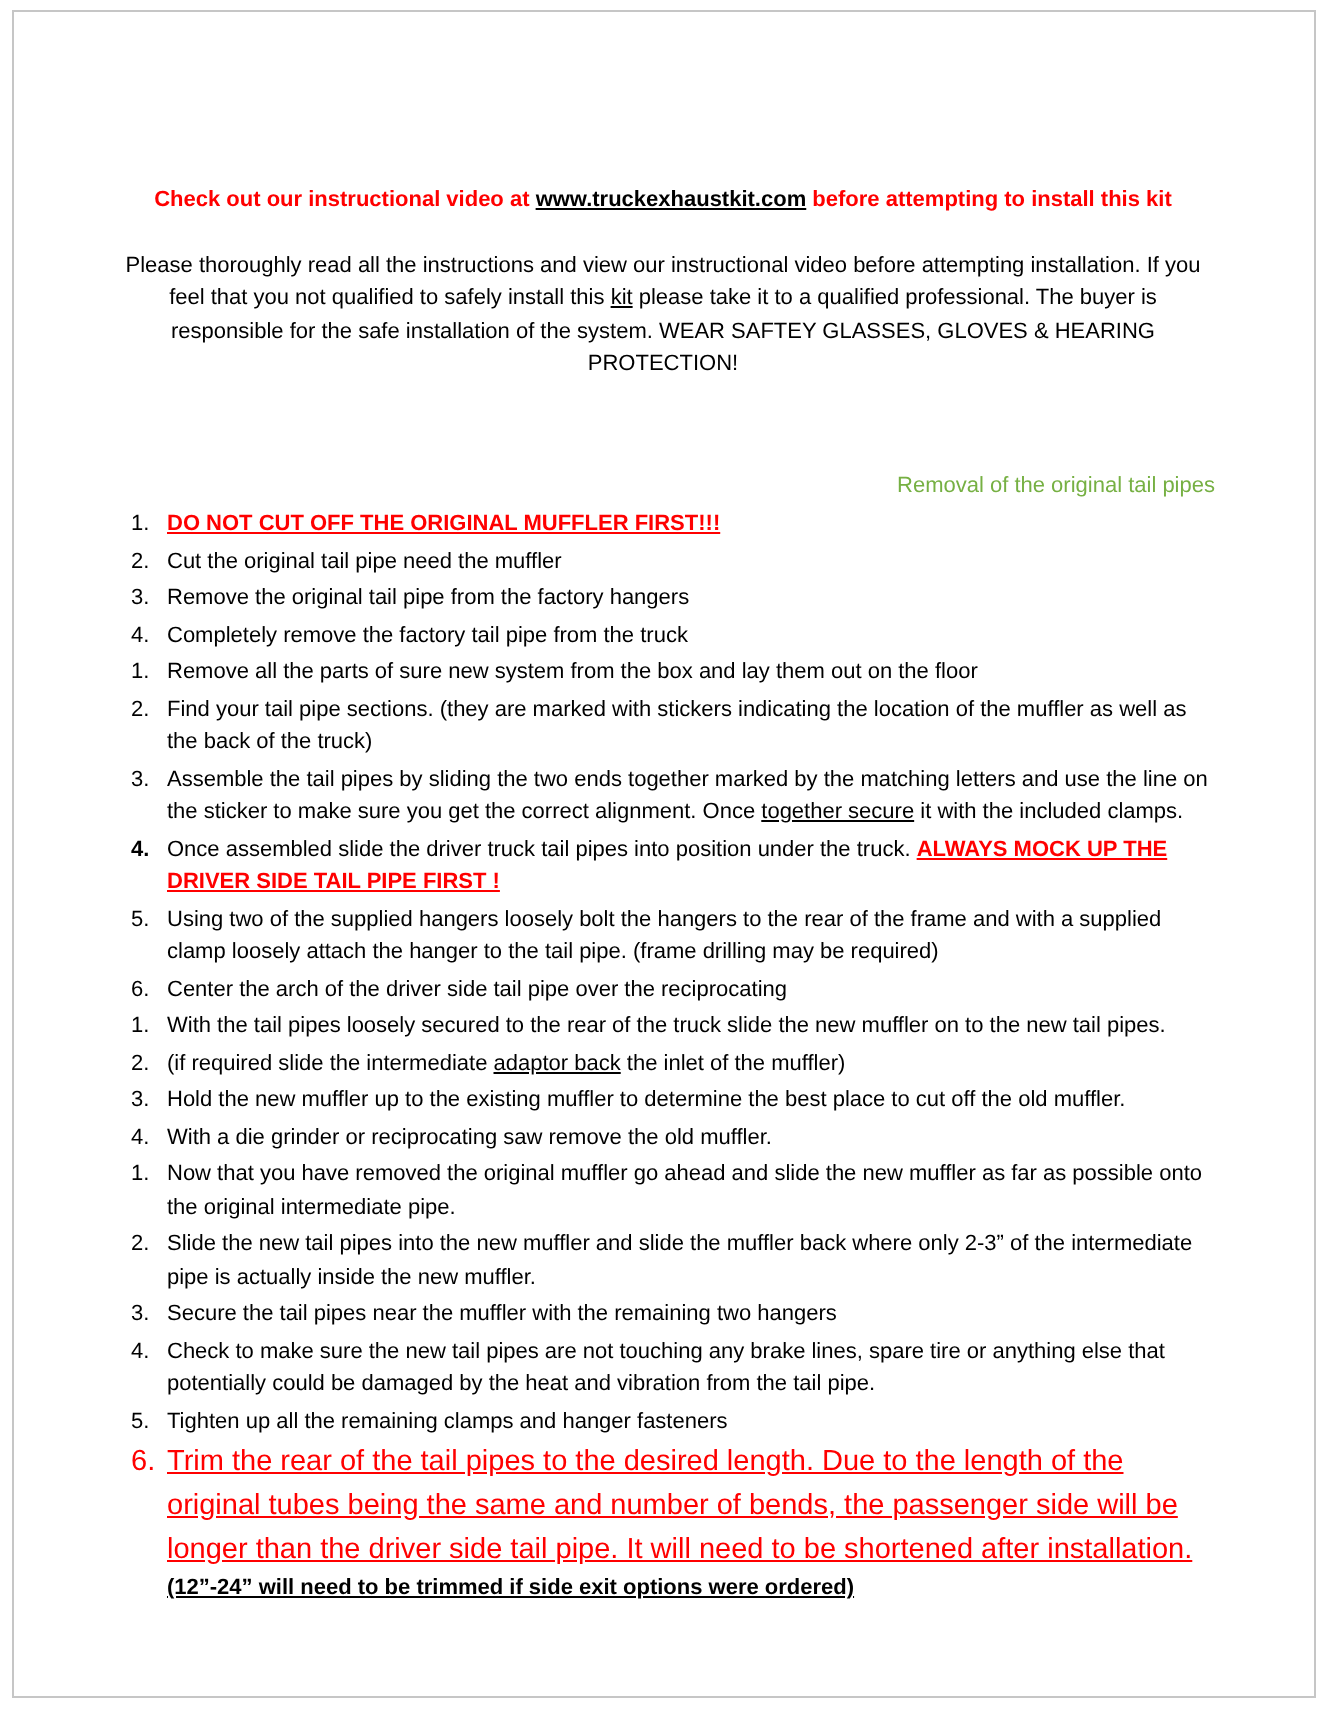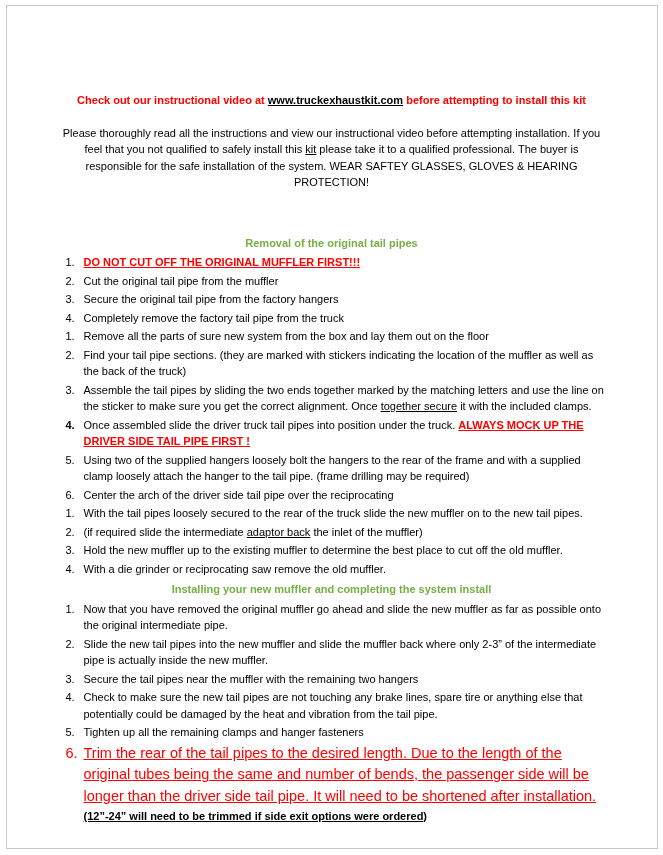--- a/index.html
+++ b/index.html
@@ -17,23 +17,23 @@
     font-size: 11px;
     line-height: 1.5;
     overflow: hidden;
   }
 
   .center { text-align: center; }
   .notice { margin: 0 0 16px 0; }
   .intro  { margin: 0 0 44px 0; }
 
   .heading {
-    text-align: center;
+    text-align: right;
     color: var(--green, #76b043);
-    font-weight: 700;
+    font-weight: 400;
     margin: 4px 0 3px 0;
   }
 
   .list { margin: 0 0 0 10px; }
   .item { display: flex; margin: 0 0 2px 0; }
   .num  { flex: 0 0 18px; }
   .item-text { flex: 1; }
 
   .red { color: var(--red, #ff0000); }
   .bold { font-weight: 700; }
@@ -50,25 +50,25 @@
   <p class="intro center"><span class="">Please thoroughly read all the instructions and view our instructional video before attempting installation. If you feel that you not qualified to safely install this </span><span class="underline">kit</span><span class=""> please take it to a qualified professional. The buyer is responsible for the safe installation of the system. WEAR SAFTEY GLASSES, GLOVES &amp; HEARING PROTECTION!</span></p>
   <div id="sections">
       <p class="heading">Removal of the original tail pipes</p>
       <div class="list">
         <div class="item">
           <span class="num ">1.</span>
           <span class="item-text"><span class="red bold underline">DO NOT CUT OFF THE ORIGINAL MUFFLER FIRST!!!</span></span>
         </div>
         <div class="item">
           <span class="num ">2.</span>
-          <span class="item-text"><span class="">Cut the original tail pipe from the muffler</span></span>
+          <span class="item-text"><span class="">Cut the original tail pipe need the muffler</span></span>
         </div>
         <div class="item">
           <span class="num ">3.</span>
-          <span class="item-text"><span class="">Secure the original tail pipe from the factory hangers</span></span>
+          <span class="item-text"><span class="">Remove the original tail pipe from the factory hangers</span></span>
         </div>
         <div class="item">
           <span class="num ">4.</span>
           <span class="item-text"><span class="">Completely remove the factory tail pipe from the truck</span></span>
         </div>
       </div>
       <div class="list">
         <div class="item">
           <span class="num ">1.</span>
           <span class="item-text"><span class="">Remove all the parts of sure new system from the box and lay them out on the floor</span></span>
@@ -105,21 +105,20 @@
         </div>
         <div class="item">
           <span class="num ">3.</span>
           <span class="item-text"><span class="">Hold the new muffler up to the existing muffler to determine the best place to cut off the old muffler.</span></span>
         </div>
         <div class="item">
           <span class="num ">4.</span>
           <span class="item-text"><span class="">With a die grinder or reciprocating saw remove the old muffler.</span></span>
         </div>
       </div>
-      <p class="heading">Installing your new muffler and completing the system install</p>
       <div class="list">
         <div class="item">
           <span class="num ">1.</span>
           <span class="item-text"><span class="">Now that you have removed the original muffler go ahead and slide the new muffler as far as possible onto the original intermediate pipe.</span></span>
         </div>
         <div class="item">
           <span class="num ">2.</span>
           <span class="item-text"><span class="">Slide the new tail pipes into the new muffler and slide the muffler back where only 2-3” of the intermediate pipe is actually inside the new muffler.</span></span>
         </div>
         <div class="item">

